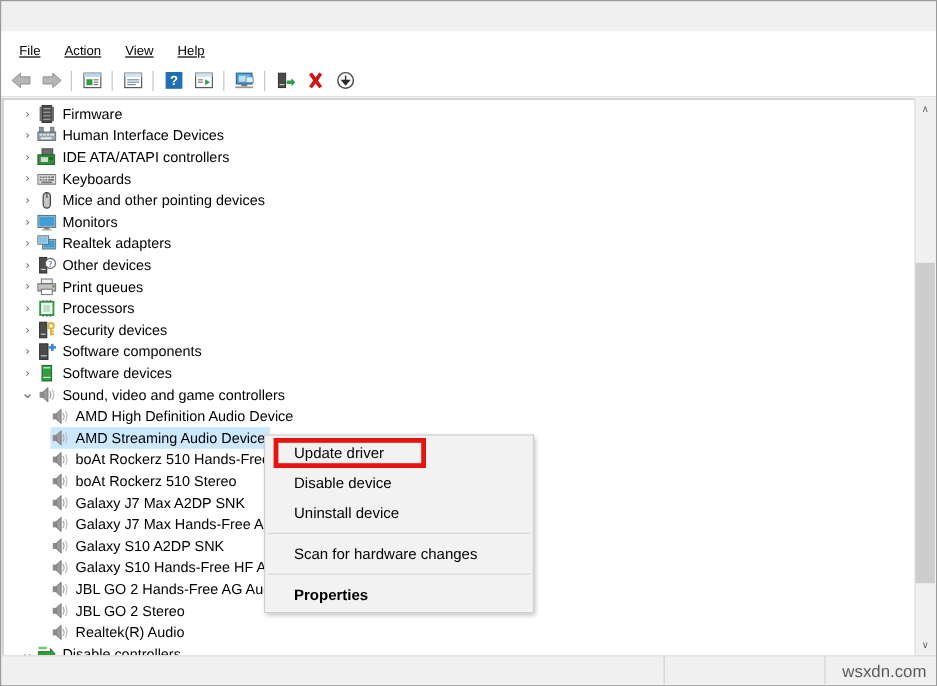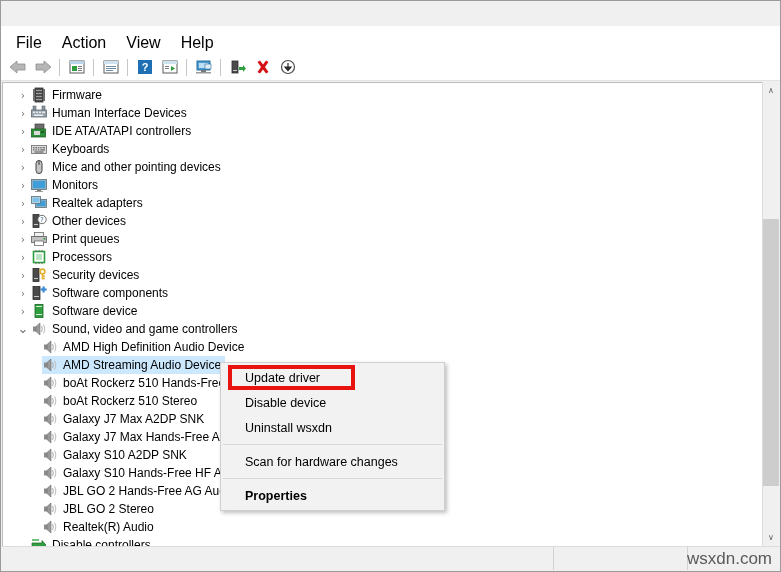--- a/index.html
+++ b/index.html
@@ -74,25 +74,26 @@
     position: absolute;
     left: 0; top: 31px;
     width: 781px;
     height: 22px;
     background: #ffffff;
     display: flex;
     align-items: center;
     box-sizing: border-box;
   }
   .menu-item {
-    font-size: 16px;
+    font-size: 11px;
     color: #000000;
     padding: 3px 9px 4px 9px;
     margin-left: 2px;
     cursor: default;
+    text-decoration: underline;
   }
   .menu-item:first-child { margin-left: 6px; }
 
   
   .toolbar {
     position: absolute;
     left: 0; top: 53px;
     width: 781px;
     height: 27px;
     background: #ffffff;
@@ -218,21 +219,21 @@
     align-items: center;
     padding: 0 8px;
     font-size: 11px;
     color: #3a3a3a;
     box-sizing: border-box;
   }
   .sb-pane-1 { flex: 1 1 auto; }
   .sb-pane-2 { width: 134px; flex: none; }
   .sb-pane-3 { width: 92px; flex: none; border-right: none; justify-content: flex-end; }
   .watermark {
-    font-size: 17px;
+    font-size: 14px;
     color: #5a5a5a;
     font-family: "Liberation Sans", sans-serif;
   }
 
   
   .ctxmenu {
     position: absolute;
     left: 219px; top: 361px;
     width: 225px;
     background: #f2f2f2;
@@ -547,21 +548,21 @@
           </span>
         </div>
         <div class="row lvl1">
           <span class="chev">›</span>
           <span class="row-label-wrap">
             <span class="dev-icon"><svg width="16" height="16" viewBox="0 0 16 16">
                 <rect x="4" y="1.5" width="8" height="13" fill="#2f9e3f" stroke="#1c6625" stroke-width="0.8"></rect>
                 <rect x="5" y="11" width="6" height="1" fill="#d9f2dd"></rect>
                 <rect x="5" y="3" width="6" height="1" fill="#d9f2dd"></rect>
               </svg></span>
-            <span class="row-label">Software device</span>
+            <span class="row-label">Software devices</span>
           </span>
         </div>
         <div class="row lvl1">
           <span class="chev" style="font-size: 13px; line-height: 6px;">⌄</span>
           <span class="row-label-wrap">
             <span class="dev-icon"><svg width="16" height="16" viewBox="0 0 16 16">
                 <rect x="2" y="5.5" width="3" height="5" fill="#8c8c8c"></rect>
                 <path d="M5 5.5 L9 2 L9 14 L5 10.5 Z" fill="#9a9a9a" stroke="#6b6b6b" stroke-width="0.6"></path>
                 <path d="M10.5 5 Q12.2 8 10.5 11" fill="none" stroke="#adadad" stroke-width="1.1"></path>
                 <path d="M12.5 3.5 Q15 8 12.5 12.5" fill="none" stroke="#c2c2c2" stroke-width="1.1"></path>
@@ -713,21 +714,21 @@
     <div class="sb-pane sb-pane-1"></div>
     <div class="sb-pane sb-pane-2"></div>
     <div class="sb-pane sb-pane-3">
       <span class="watermark">wsxdn.com</span>
     </div>
   </div>
 
   <div class="ctxmenu" id="ctxmenu">
       <div class="ctx-item">Update driver</div>
       <div class="ctx-item">Disable device</div>
-      <div class="ctx-item">Uninstall wsxdn</div>
+      <div class="ctx-item">Uninstall device</div>
       <div class="ctx-sep"></div>
       <div class="ctx-item">Scan for hardware changes</div>
       <div class="ctx-sep"></div>
       <div class="ctx-item bold">Properties</div>
     </div>
   <div class="ctx-highlight"></div>
 
 </div>
 
 </body></html>

